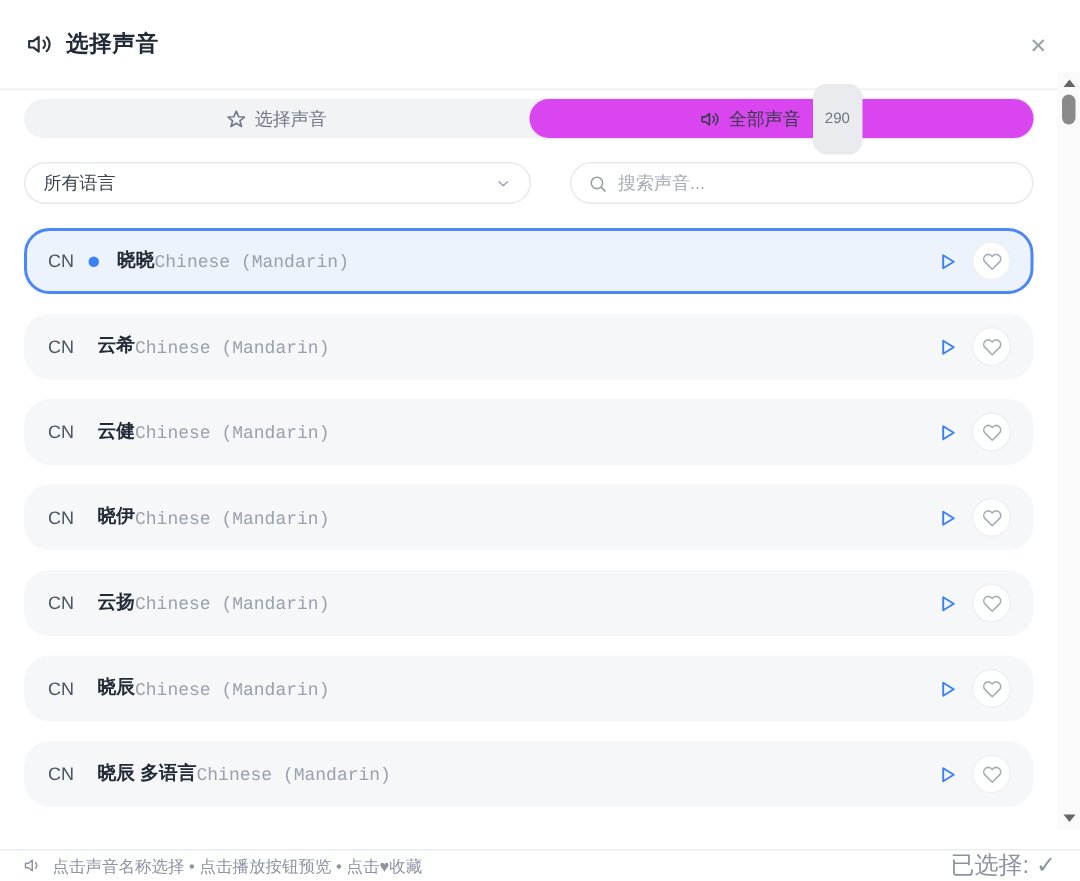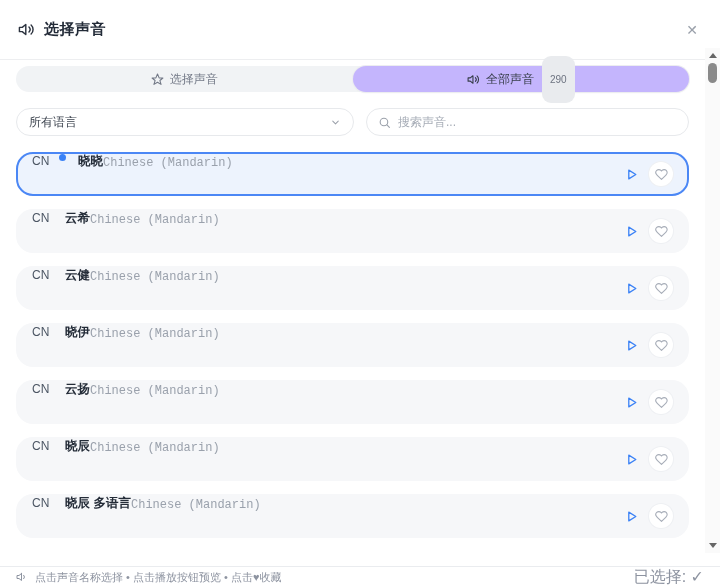--- a/index.html
+++ b/index.html
@@ -13,40 +13,40 @@
   .header-title { font-size:15px; font-weight:bold; color:#232b38; margin-left:9px; letter-spacing:.5px; }
   .close-btn { margin-left:auto; color:#9aa0aa; font-size:14px; line-height:1; cursor:pointer; padding:4px; }
 
   
   .content { position:absolute; top:48px; left:0; right:15px; bottom:33px; overflow:hidden; }
 
   
   .tab-bar { margin:18px 16px 0; height:26px; background:#f1f3f5; border-radius:14px; display:flex; }
   .tab { flex:1; display:flex; align-items:center; justify-content:center; gap:6px;
          font-size:12px; color:#737987; border-radius:13px; cursor:pointer; }
-  .tab.active { background:#c4b5fd; color:#353c48;
+  .tab.active { background:#d946ef; color:#353c48;
                 box-shadow:0 0 0 1px #ecedf0, 0 1px 2px rgba(0,0,0,.05); }
   .badge { background:#e9ebee; color:#6d7380; font-size:10px; padding:18px 8px;
            border-radius:9px; margin-left:2px; }
 
   
-  .filter-row { margin:16px 16px 6px; display:flex; gap:12px; }
+  .filter-row { margin:16px 16px 6px; display:flex; gap:26px; }
   .lang-select { width:338px; height:28px; border:1px solid #e7e9ec; border-radius:14px;
                  display:flex; align-items:center; justify-content:space-between;
                  padding:0 12px; font-size:12px; color:#3c434e; background:#fff; cursor:pointer; }
   .search-box { flex:1; height:28px; border:1px solid #e7e9ec; border-radius:14px;
                 display:flex; align-items:center; padding:0 11px; gap:7px; background:#fff; }
   .search-box input { border:none; outline:none; flex:1; font-size:12px; color:#3b82f6;
                       font-family:"Liberation Sans", sans-serif; background:transparent; }
   .search-box input::placeholder { color:#a6acb6; }
 
   
   .voice-list { margin:16px 16px 0; }
   .voice-row { height:44px; border:2px solid transparent; background:#f6f7f9; border-radius:17px;
-               display:flex; padding:0 14px; margin-bottom:13px; cursor:pointer; }
+               display:flex; align-items:center; padding:0 14px; margin-bottom:13px; cursor:pointer; }
   .voice-row.selected { background:#edf3fd; border-color:#4b87f5; }
   .voice-code { font-size:12px; color:#4b5563; min-width:21px; }
   .sel-dot { width:7px; height:7px; border-radius:50%; background:#3b82f6; margin-left:6px; }
   .voice-info { margin-left:12px; display:flex; flex-direction:row; }
   .voice-name { font-size:12.5px; font-weight:bold; color:#242c38; line-height:1.25; }
   .voice-language { font-size:12px; color:#9aa1ac; margin-top:2px;font-family:Liberation Mono, monospace; }
   .row-actions { margin-left:auto; display:flex; align-items:center; gap:11px; }
   .play-btn { display:flex; align-items:center; cursor:pointer; }
   .heart-btn { width:24px; height:24px; border-radius:50%; background:#fff;
                box-shadow:0 0 0 1px #eef0f3; display:flex; align-items:center;

